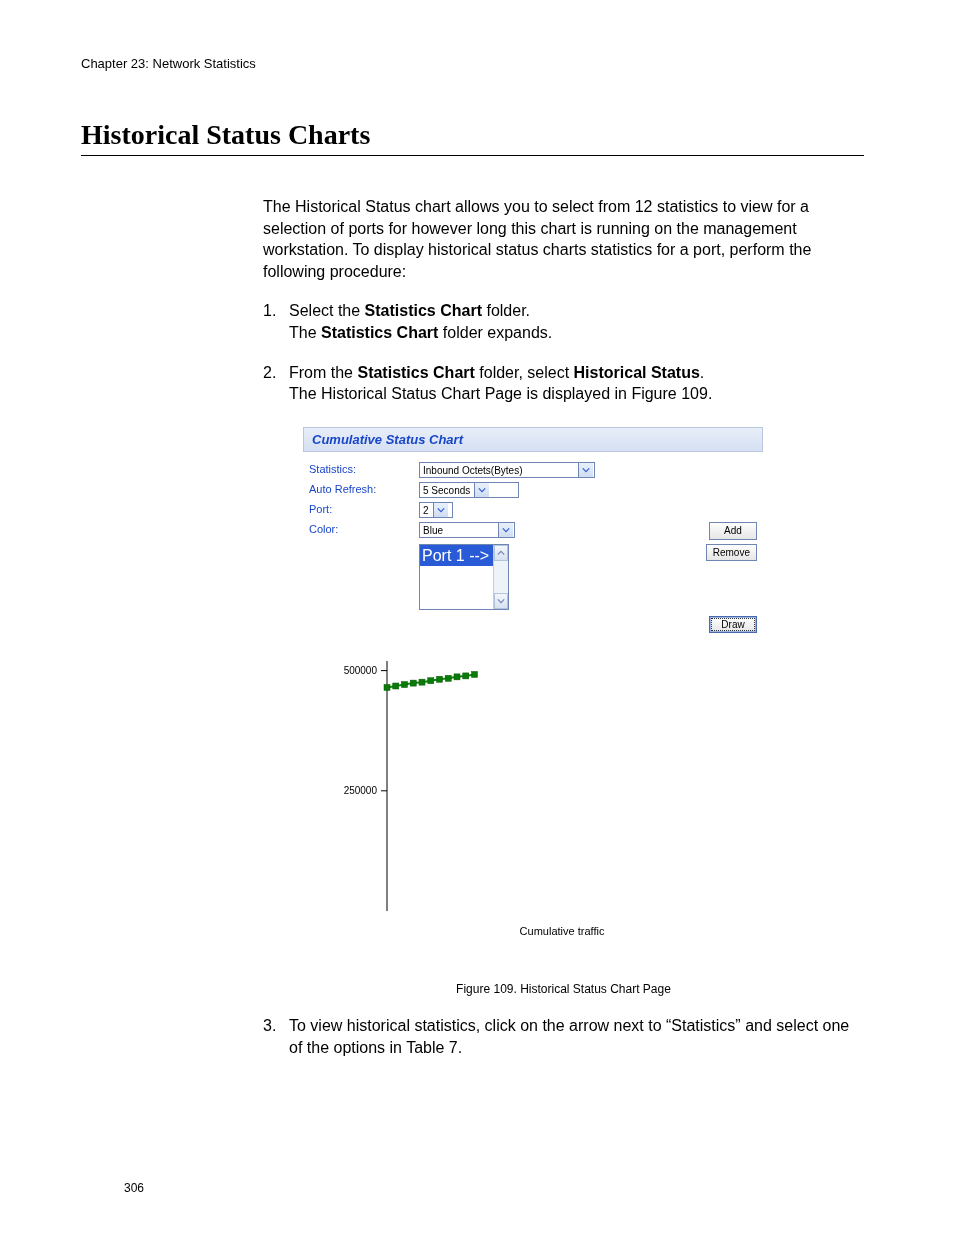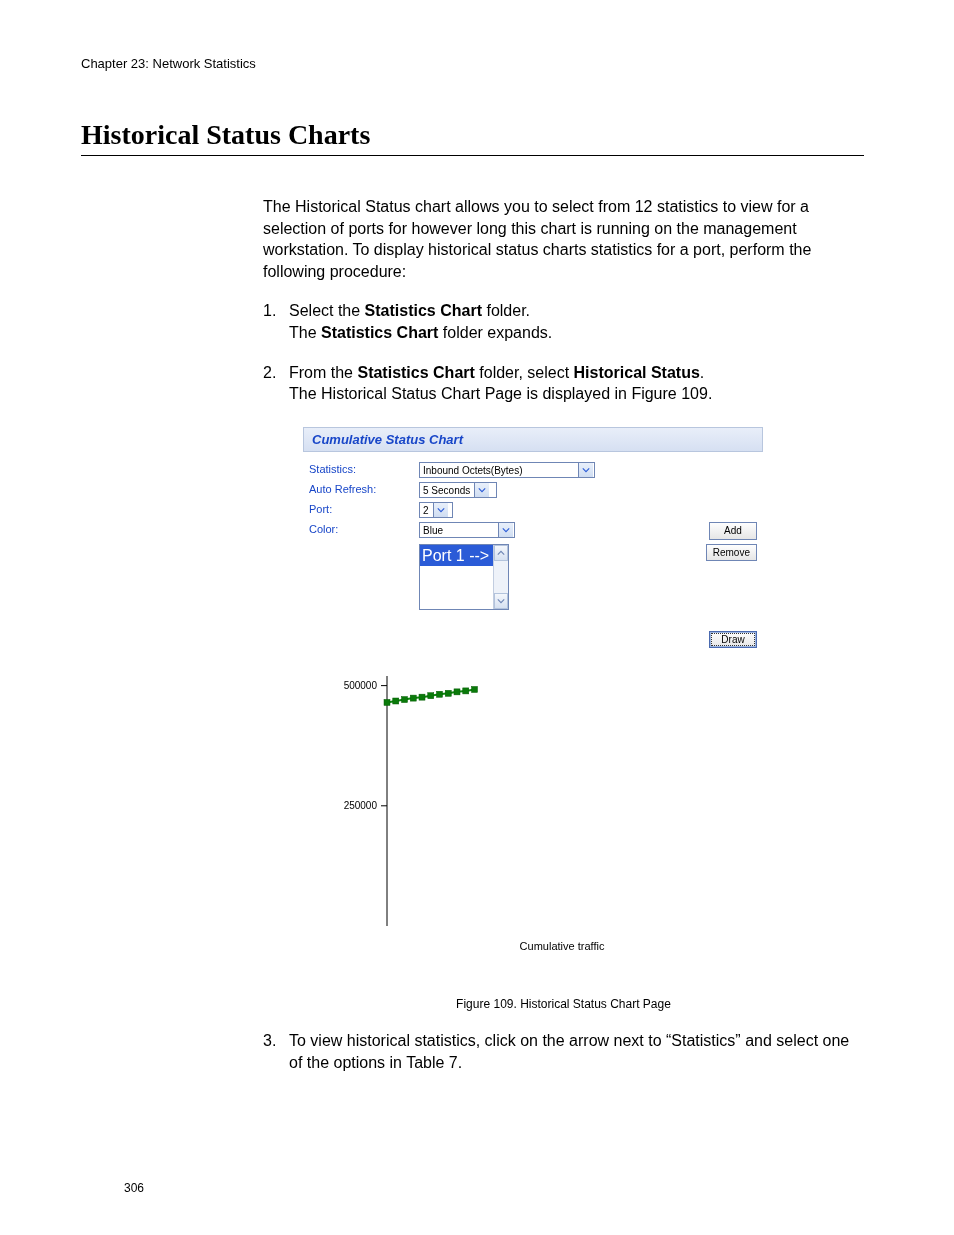--- a/index.html
+++ b/index.html
@@ -222,21 +222,21 @@
                   </svg>
               </span>
             </div>
           </div>
           <div class="ui-right"></div>
         </div>
 
         <div class="ui-row">
           <div class="ui-label">Auto Refresh:</div>
           <div class="ui-controls">
-            <div class="ui-select" style="width:78px">
+            <div class="ui-select" style="width:100px">
               <span class="txt">5 Seconds</span>
               <span class="chev">
                 <svg viewBox="0 0 10 6">
                     <path d="M1 1 L5 5 L9 1" fill="none" stroke="#2a5bd7" stroke-width="1.4"></path>
                   </svg>
               </span>
             </div>
           </div>
           <div class="ui-right"></div>
         </div>
@@ -290,21 +290,21 @@
                     </svg>
                 </div>
               </div>
             </div>
           </div>
           <div class="ui-right" style="align-self:flex-start">
             <span class="ui-btn">Remove</span>
           </div>
         </div>
 
-        <div class="ui-row" style="justify-content:flex-end;margin-top:21px">
+        <div class="ui-row" style="justify-content:flex-end;margin-top:6px">
           <span class="ui-btn focus">Draw</span>
         </div>
 
         <div class="chart-wrap">
           <svg id="chart-svg" width="420" height="290" viewBox="0 0 420 290">
               <line x1="60" y1="10" x2="60" y2="260" stroke="#000" stroke-width="1"></line>
               <line x1="54" y1="139.80769230769232" x2="60" y2="139.80769230769232" stroke="#000"></line>
               <text x="50" y="142.80769230769232" text-anchor="end" font-size="10" font-family="Arial">250000</text>
               <line x1="54" y1="19.615384615384613" x2="60" y2="19.615384615384613" stroke="#000"></line>
               <text x="50" y="22.615384615384613" text-anchor="end" font-size="10" font-family="Arial">500000</text>

